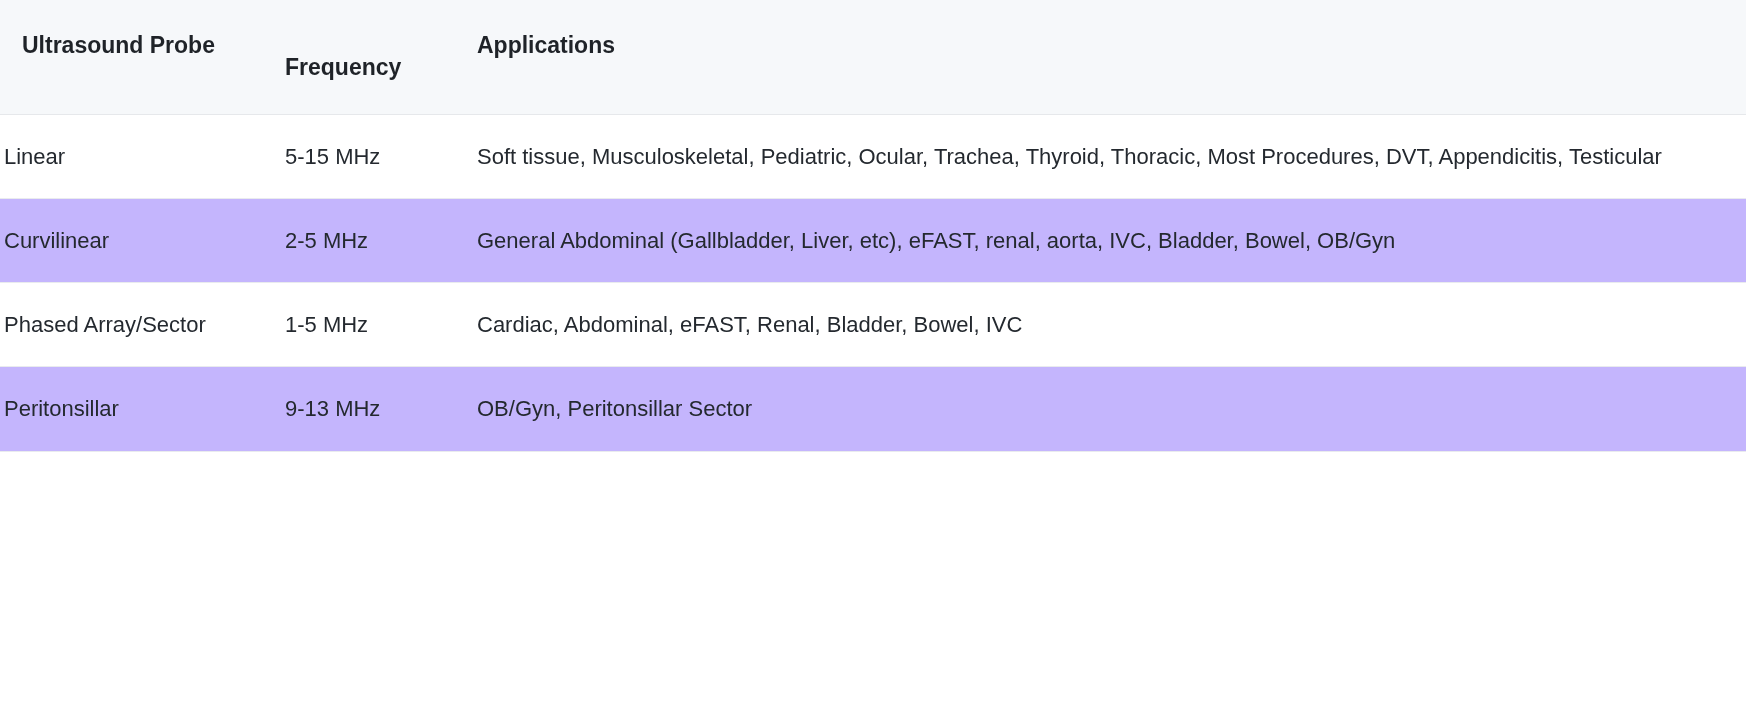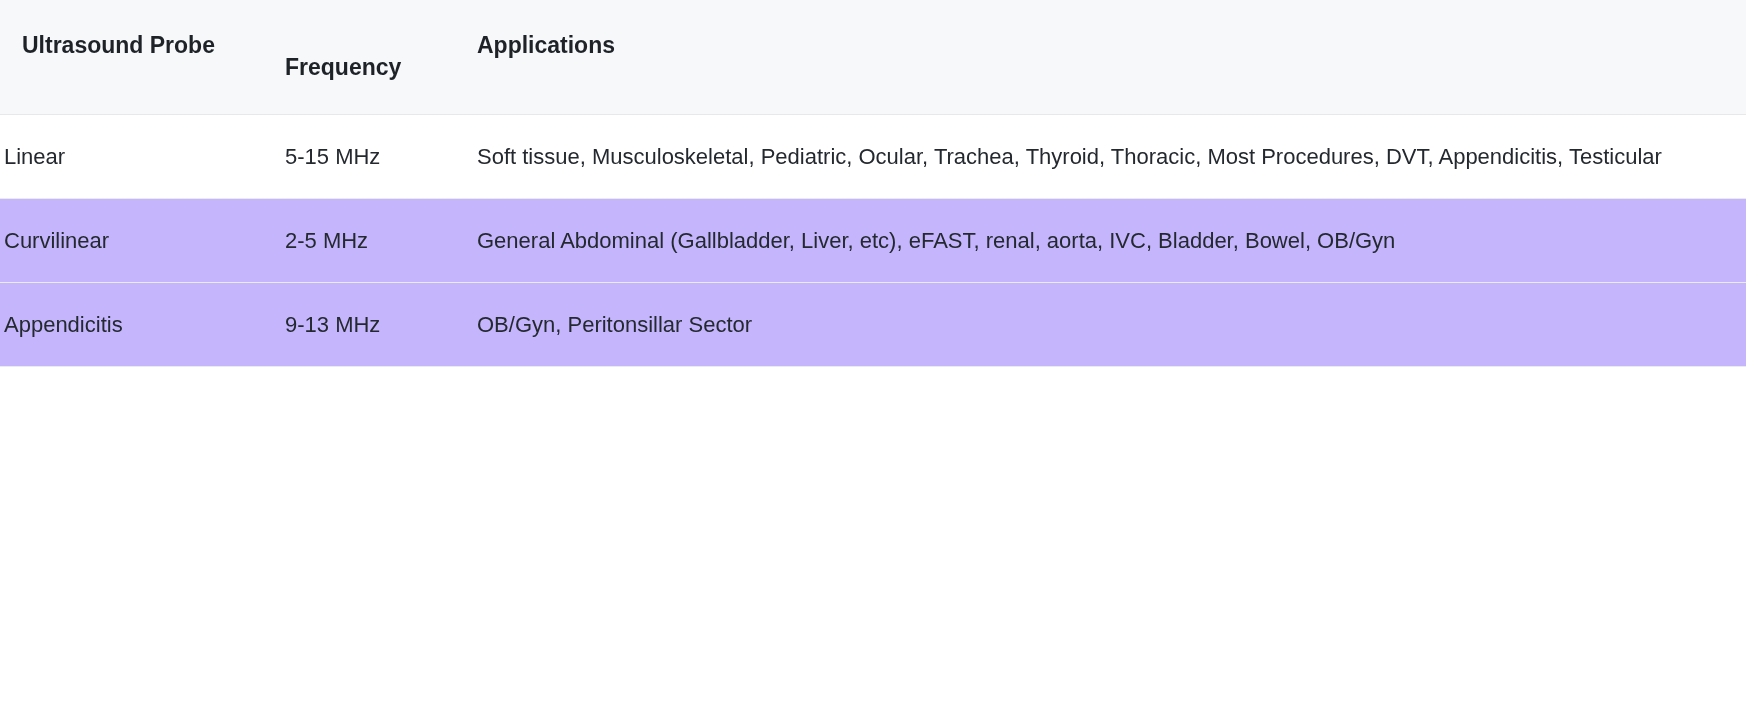--- a/index.html
+++ b/index.html
@@ -86,19 +86,24 @@
     <tr class="plain">
       <td class="first">Linear</td>
       <td class="cell-freq">5-15 MHz</td>
       <td class="cell-apps">Soft tissue, Musculoskeletal, Pediatric, Ocular, Trachea, Thyroid, Thoracic, Most Procedures, DVT, Appendicitis, Testicular</td>
     </tr>
     <tr class="stripe">
       <td class="first">Curvilinear</td>
       <td class="cell-freq">2-5 MHz</td>
       <td class="cell-apps">General Abdominal (Gallbladder, Liver, etc), eFAST, renal, aorta, IVC, Bladder, Bowel, OB/Gyn</td>
     </tr>
+    <tr class="plain">
+      <td class="first">Phased Array/Sector</td>
+      <td class="cell-freq">1-5 MHz</td>
+      <td class="cell-apps">Cardiac, Abdominal, eFAST, Renal, Bladder, Bowel, IVC</td>
+    </tr>
     <tr class="stripe">
-      <td class="first">Appendicitis</td>
+      <td class="first">Peritonsillar</td>
       <td class="cell-freq">9-13 MHz</td>
       <td class="cell-apps">OB/Gyn, Peritonsillar Sector</td>
     </tr>
   </tbody>
 </table>
 
 </body></html>

